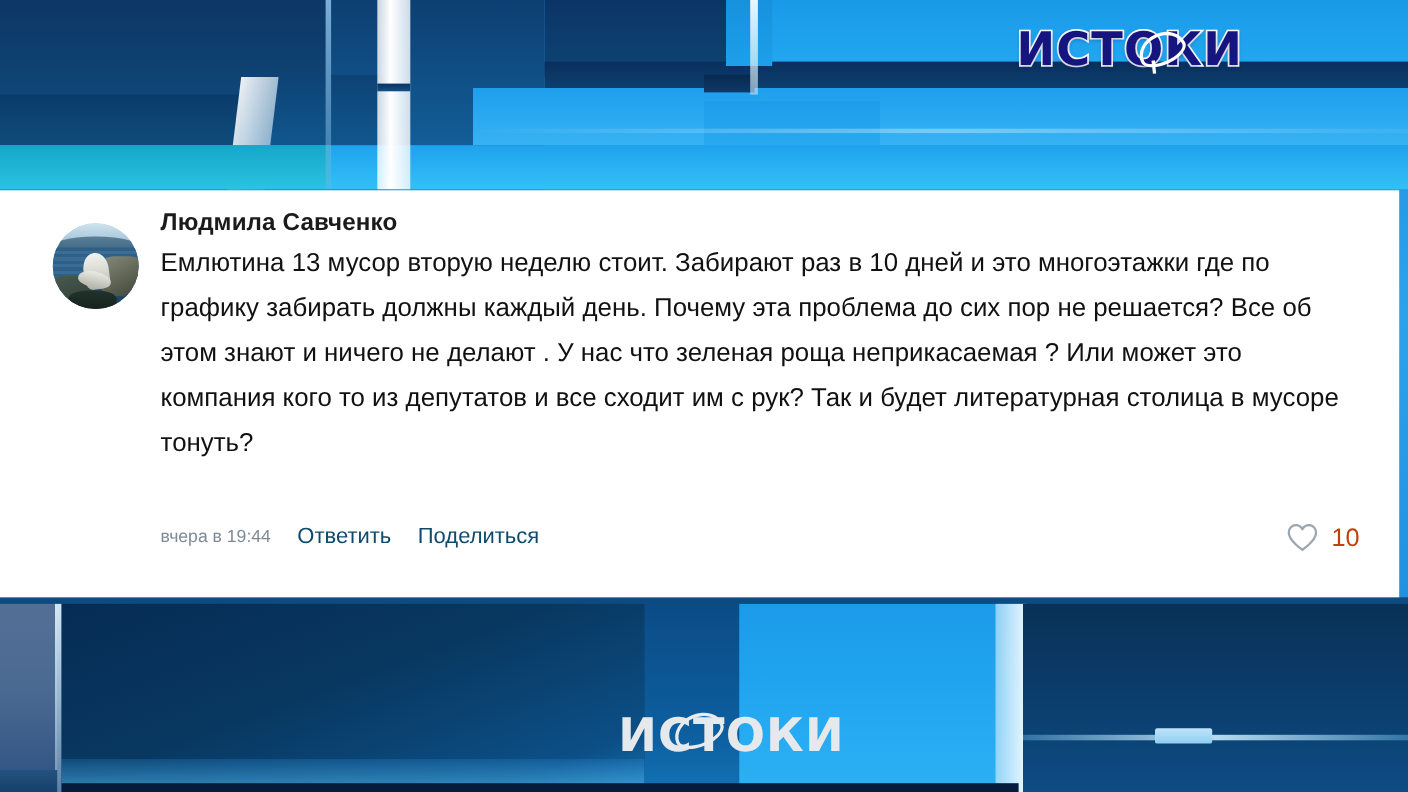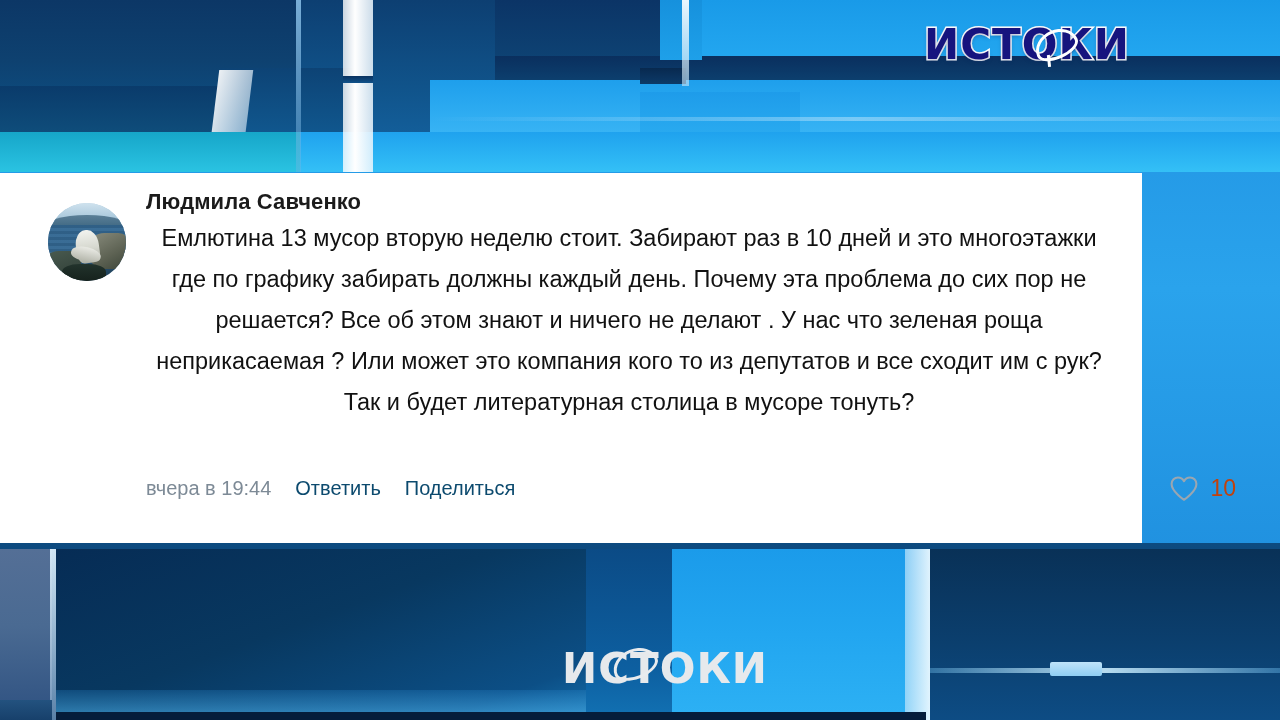--- a/index.html
+++ b/index.html
@@ -159,21 +159,21 @@
   .b-bottom-dark {
     left: 56px; top: 712px; width: 870px; height: 8px;
     background: #051d3b;
   }
 
   
   .card {
     position: absolute;
     left: 0;
     top: 173px;
-    width: 1142px;
+    width: 1272px;
     height: 370px;
     background: #ffffff;
   }
 
   
   .watermark {
     position: absolute;
     left: 500px;
     top: 466px;
     width: 330px;
@@ -278,34 +278,33 @@
     margin-bottom: 3px;
   }
 
   .text {
     font-size: 23.5px;
     line-height: 41px;
     color: #111111;
     letter-spacing: 0;
     max-width: 1080px;
     white-space: pre-wrap;
-    text-align: center;
   }
 
   .footer {
     position: absolute;
     left: 0;
     top: 288px;
     width: 1090px;
     display: flex;
     align-items: center;
     gap: 24px;
   }
   .meta-time {
-    font-size: 20px;
+    font-size: 16px;
     color: #7d8a96;
   }
   .action {
     font-size: 20px;
     color: #0c4a6e;
     cursor: pointer;
   }
   .likes {
     position: absolute;
     right: 0;

